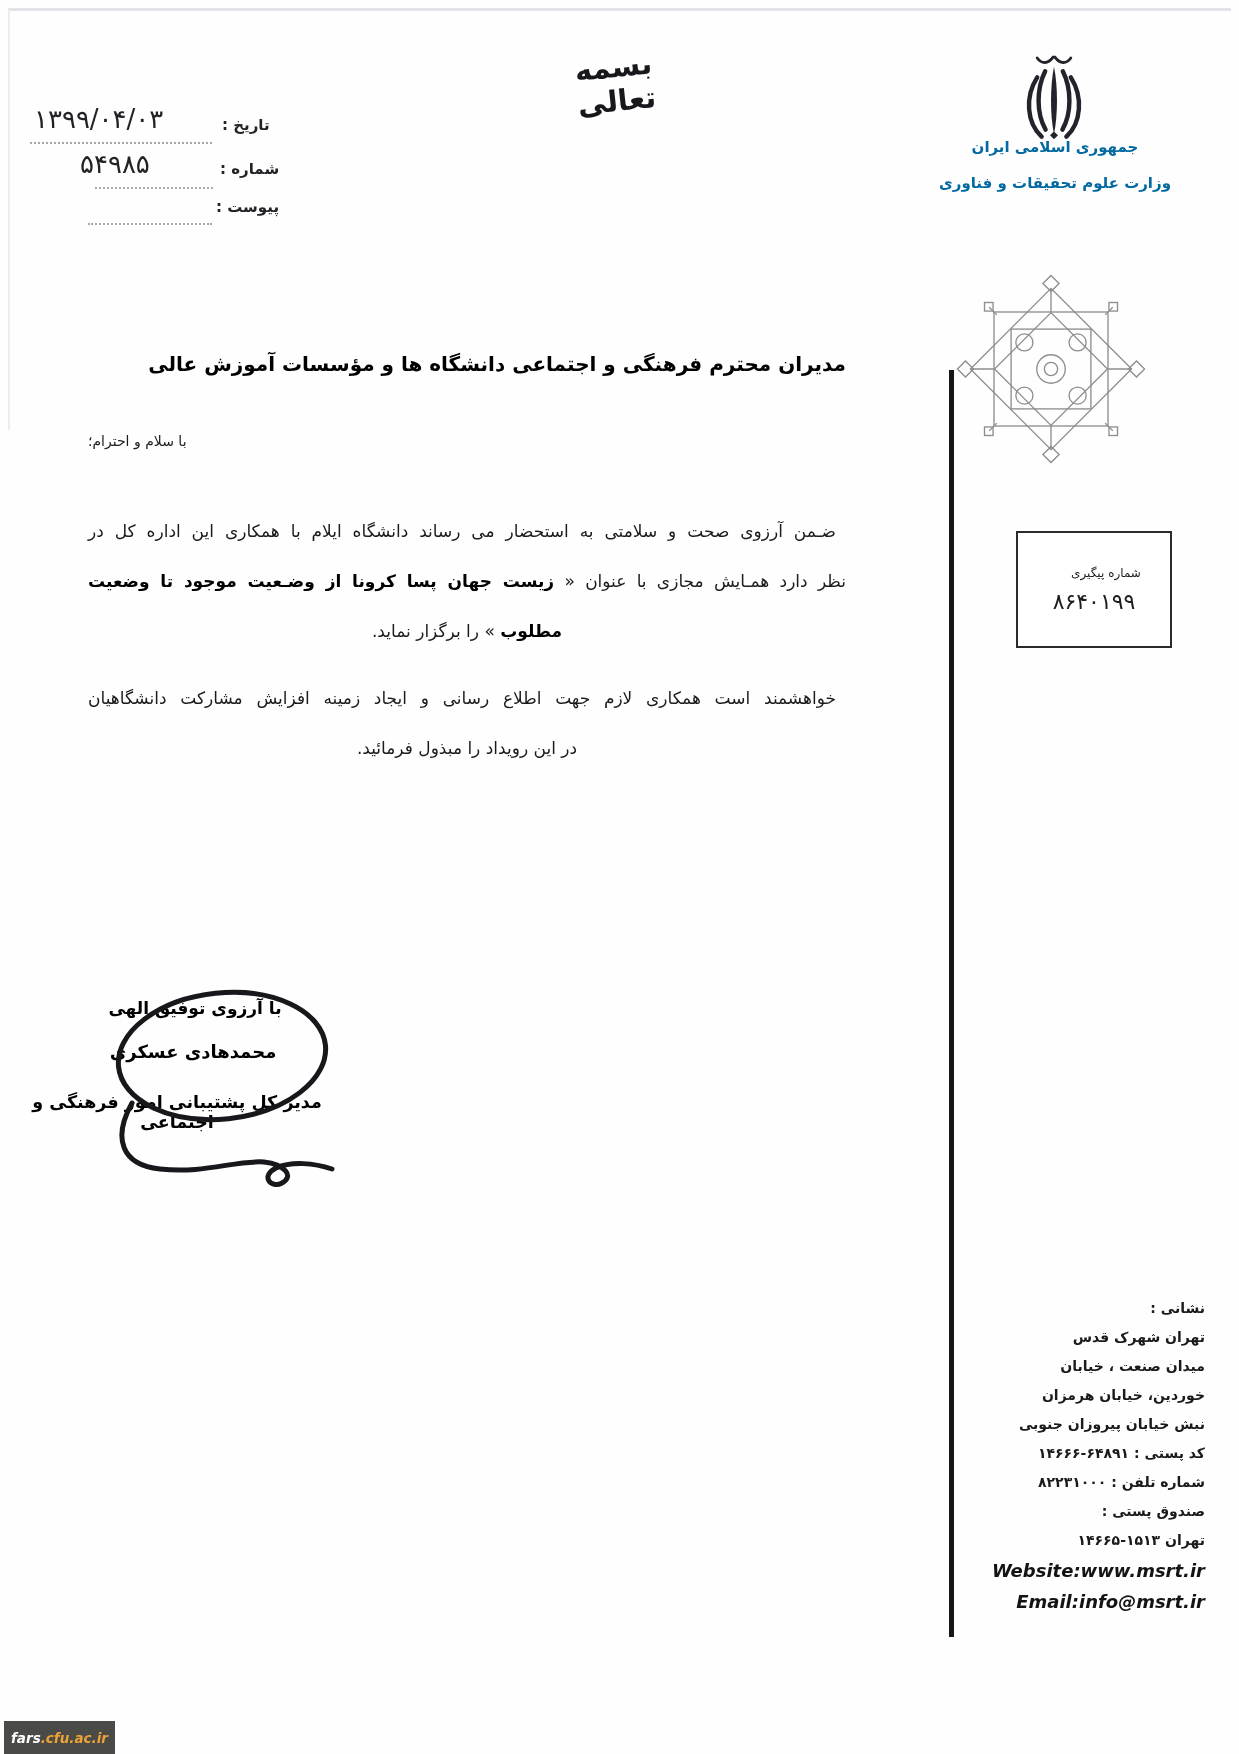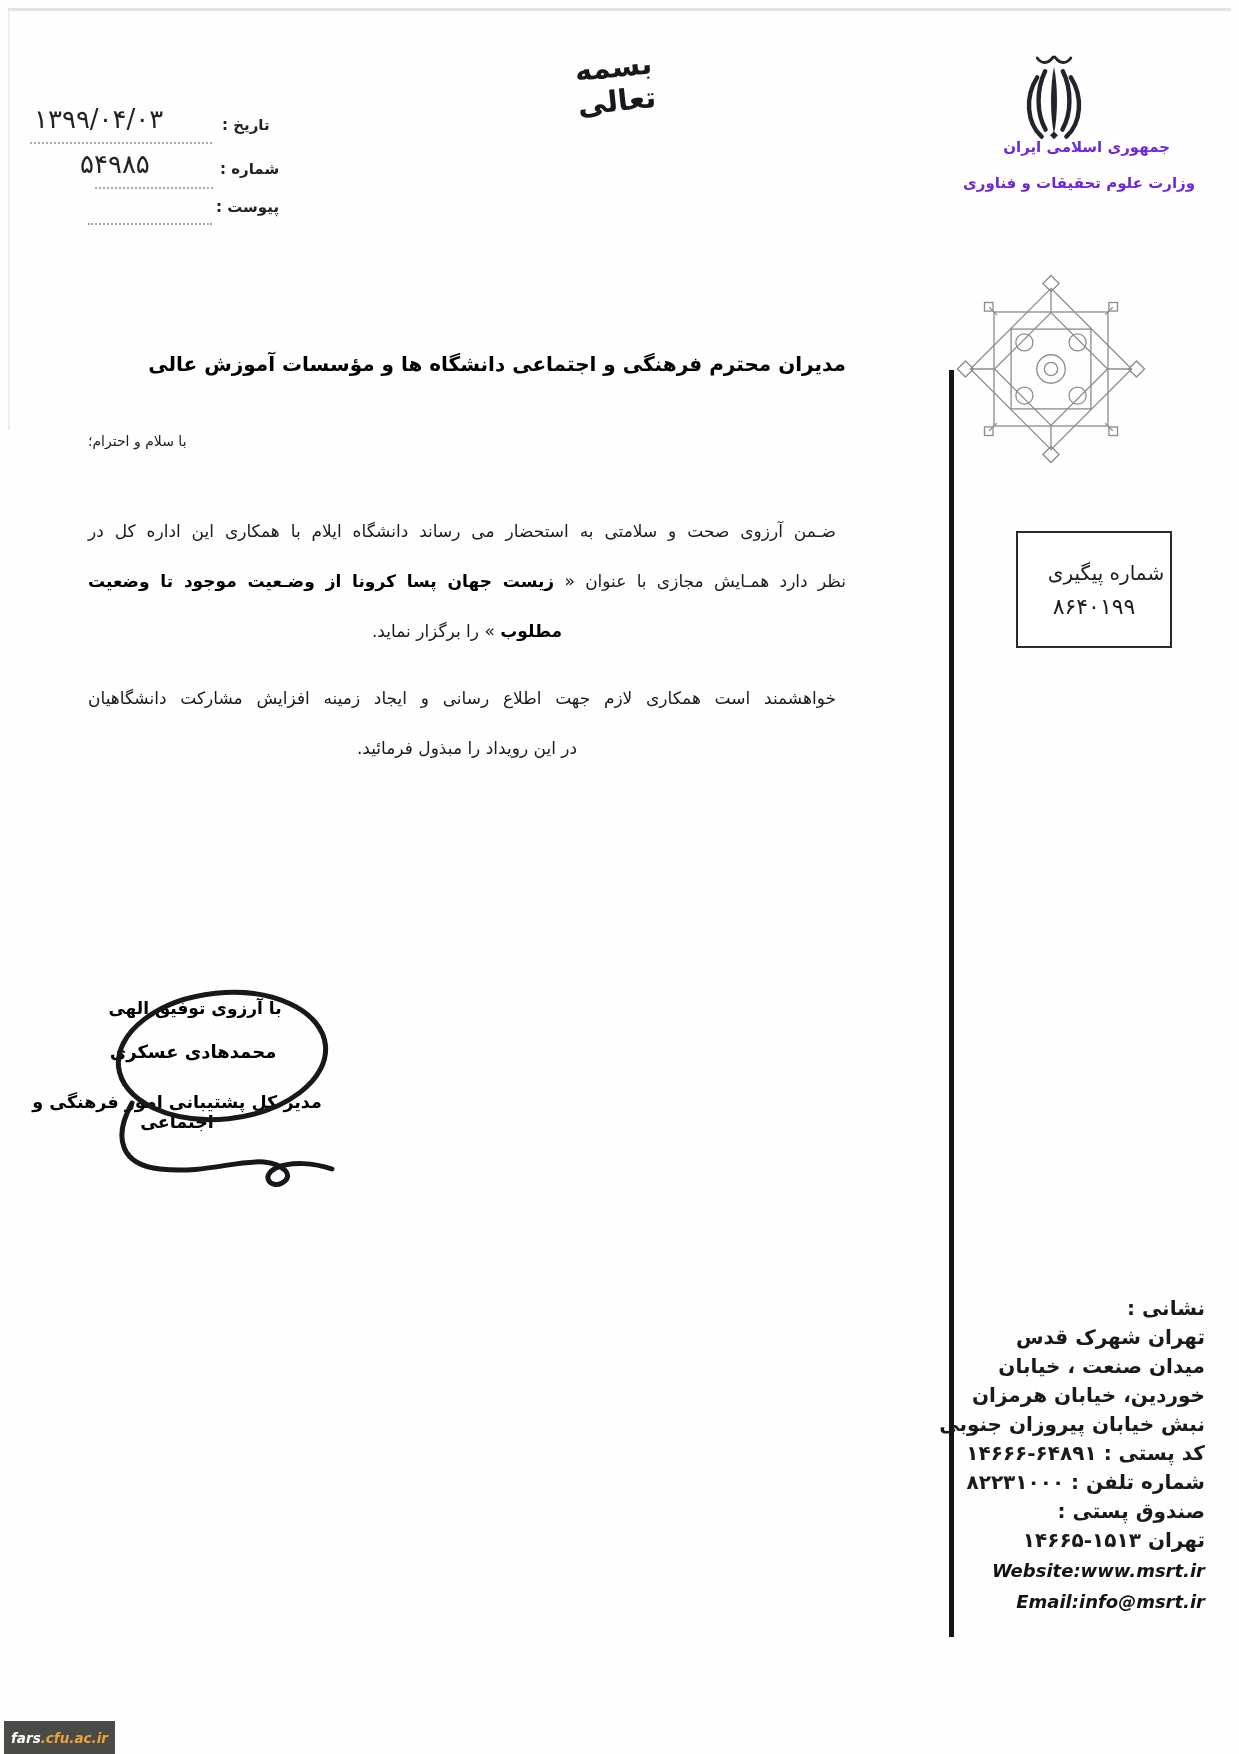--- a/index.html
+++ b/index.html
@@ -10,39 +10,39 @@
   }
   .abs{position:absolute;}
   
   .top-border{left:8px;top:8px;width:1223px;height:3px;background:#e3e3e7;}
   .left-border{left:8px;top:10px;width:2px;height:420px;background:#ededf0;}
 
   
   .bismillah{left:540px;top:50px;width:150px;font-size:29px;font-weight:bold;
     transform:rotate(-6deg);direction:rtl;text-align:center;color:#17171c;}
   .emblem{left:1014px;top:50px;}
-  .gov-line{direction:rtl;font-weight:bold;color:#6d28d9;}
+  .gov-line{direction:rtl;text-align:center;font-weight:bold;color:#0369a1;}
   .country{left:940px;top:138px;width:230px;font-size:15px;}
   .ministry{left:915px;top:174px;width:280px;font-size:15px;}
 
   
   .meta-label{direction:rtl;font-size:15px;font-weight:bold;color:#232327;}
   .meta-line{border-bottom:2px dotted #a9a9ad;height:1px;}
   .meta-value{direction:rtl;font-size:26px;color:#232327;white-space:nowrap;}
   .ltrnum{direction:ltr;unicode-bidi:isolate;display:inline-block;}
 
   
   .ornament{left:956px;top:274px;}
   .vrule{left:949px;top:370px;width:5px;height:1267px;background:#161616;}
 
   
   .tracking-box{left:1016px;top:531px;width:152px;height:113px;border:2.5px solid #2b2b2e;
     display:flex;flex-direction:column;align-items:center;justify-content:center;gap:9px;
     background:#fff;}
-  .tracking-label{direction:rtl;font-size:20px;color:#1d1d20;white-space:nowrap;margin-left:24px;}
+  .tracking-label{direction:rtl;font-size:12px;color:#1d1d20;white-space:nowrap;margin-left:24px;}
   .tracking-value{font-size:22px;color:#1d1d20;letter-spacing:4px;}
 
   
   .content{left:88px;top:0;width:758px;direction:rtl;}
   .recipient{position:absolute;top:352px;right:0;width:758px;font-size:20px;font-weight:bold;
     color:#000;text-align:right;white-space:nowrap;}
   .salutation{position:absolute;top:433px;right:0;width:758px;font-size:14px;text-align:left;}
   .para{position:absolute;right:0;width:758px;font-size:17px;color:#1b1b1d;}
   .p1{top:506px;} .p2{top:673px;}
   .line{height:50px;line-height:50px;text-align:center;}
@@ -51,21 +51,21 @@
   .indent{text-indent:10px;}
 
   
   .sig-l1{left:95px;top:998px;width:200px;text-align:center;font-size:17px;font-weight:bold;color:#000;direction:rtl;}
   .sig-name{left:93px;top:1041px;width:200px;text-align:center;font-size:18px;font-weight:bold;color:#000;direction:rtl;}
   .sig-title{left:12px;top:1092px;width:330px;text-align:center;font-size:17.5px;font-weight:bold;color:#000;direction:rtl;}
   .sig-draw{left:88px;top:963px;}
 
   
   .addr{left:858px;top:1294px;width:347px;direction:rtl;text-align:right;}
-  .a-line{font-size:20px;font-weight:bold;line-height:29px;color:#1a1a1c;}
+  .a-line{font-size:14px;font-weight:bold;line-height:29px;color:#1a1a1c;}
   .a-latin{direction:ltr;text-align:right;font-size:18px;font-weight:bold;font-style:italic;
     line-height:31px;color:#141416;}
 
   
   .wm{left:4px;top:1721px;height:33px;background:#4a4a46;padding:0 7px;
     display:flex;align-items:center;font-size:13.5px;font-weight:bold;font-style:italic;}
   .wm-a{color:#ffffff;} .wm-b{color:#eda238;}
 </style>
 </head>
 <body>

